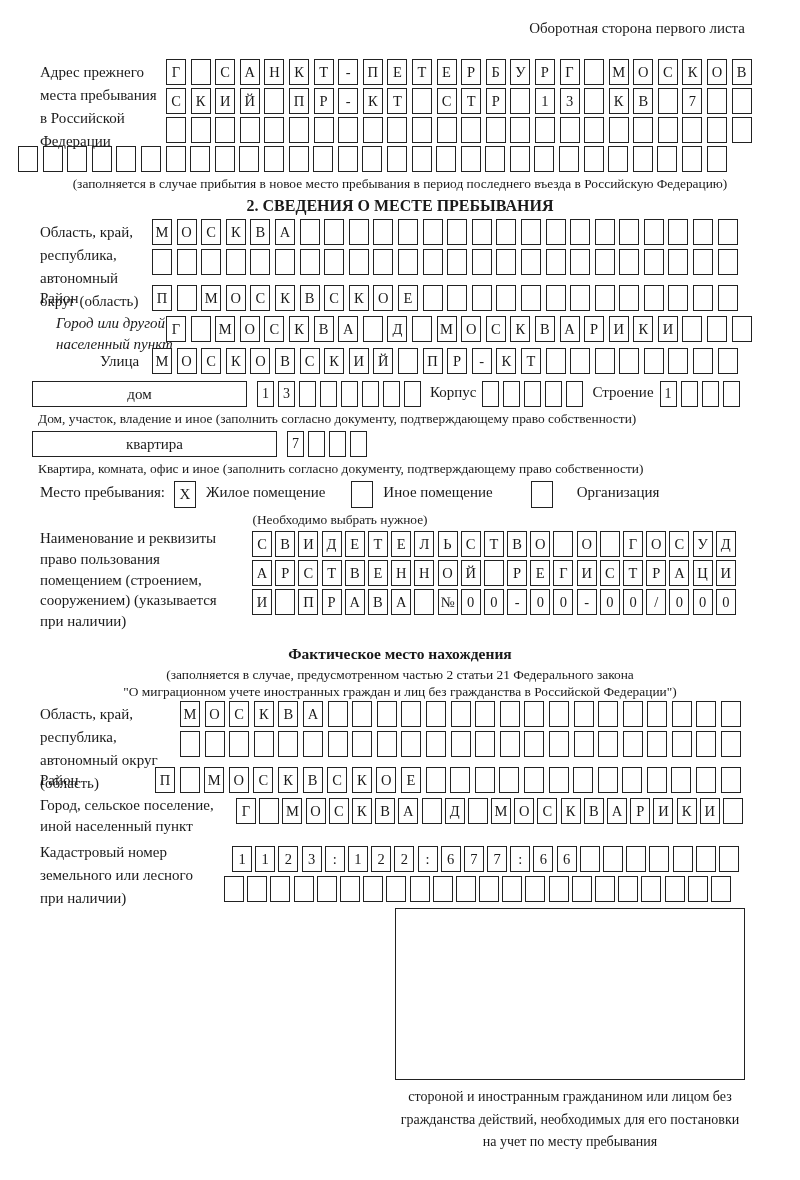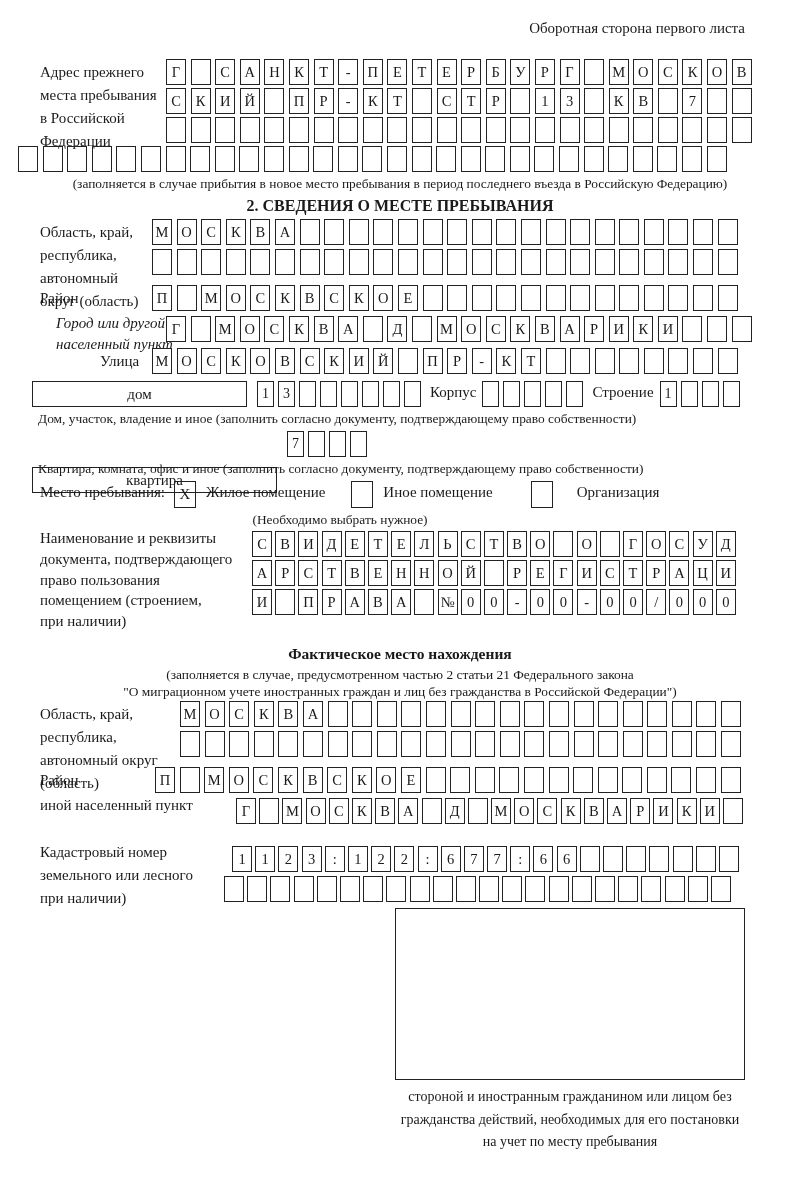--- a/index.html
+++ b/index.html
@@ -47,21 +47,21 @@
   #dist1lab { top:287px; left:40px; }
   #dist1row { top:285px; left:152px; }
   #city1lab { top:313px; left:56px; width:135px; line-height:21px;font-style:italic; }
   #city1row { top:316px; left:166px; }
   #str1lab  { top:350px; left:56px;margin-left:44px; }
   #str1row  { top:348px; left:152px; }
   #house    { top:381px; left:32px; }
   #housebox { width:215px; margin-right:10px; }
   #hnote    { top:411px; left:38px; }
   #apt      { top:431px; left:32px; }
-  #aptbox   { width:245px; margin-right:10px;margin-top:36px; }
+  #aptbox   { width:245px; margin-right:10px; }
   #aptnote  { top:461px; left:38px; }
   #stay     { top:481px; left:40px; }
   #stay .lead { margin-right:9px; white-space:nowrap; }
   #stay .optlbl { margin:0 0 0 10px; white-space:nowrap; }
   #stay .gap1 { margin-left:26px; }
   #stay .gap2 { margin-left:38px; }
   #stay .lastlbl { margin-left:24px; }
   #staynote { top:512px; left:120px; width:440px; text-align:center; }
   #doclab   { top:528px; left:40px; width:220px; line-height:20.8px; }
   #d1       { top:531px; left:252px; }
@@ -400,23 +400,23 @@
   <span class="lbl optlbl">Жилое помещение</span>
   <span class="chk gap1"></span>
   <span class="lbl optlbl">Иное помещение</span>
   <span class="chk gap2"></span>
   <span class="lbl optlbl lastlbl">Организация</span>
 </div>
 <div class="abs note" id="staynote">(Необходимо выбрать нужное)</div>
 
 <div class="abs lbl" id="doclab">
     <div>Наименование и реквизиты</div>
-    <div>документа, подтверждающего</div>
     <div>право пользования</div>
     <div>помещением (строением,</div>
+    <div>сооружением) (указывается</div>
     <div>при наличии)</div>
   </div>
 <div class="abs grid-row tight" id="d1">
     <span class="cell">С</span>
     <span class="cell">В</span>
     <span class="cell">И</span>
     <span class="cell">Д</span>
     <span class="cell">Е</span>
     <span class="cell">Т</span>
     <span class="cell">Е</span>
@@ -565,20 +565,21 @@
     <span class="cell"></span>
     <span class="cell"></span>
     <span class="cell"></span>
     <span class="cell"></span>
     <span class="cell"></span>
     <span class="cell"></span>
     <span class="cell"></span>
   </div>
 
 <div class="abs lbl" id="city2lab">
+    <div>Город, сельское поселение,</div>
     <div>иной населенный пункт</div>
   </div>
 <div class="abs grid-row tight" id="city2row">
     <span class="cell">Г</span>
     <span class="cell"></span>
     <span class="cell">М</span>
     <span class="cell">О</span>
     <span class="cell">С</span>
     <span class="cell">К</span>
     <span class="cell">В</span>

